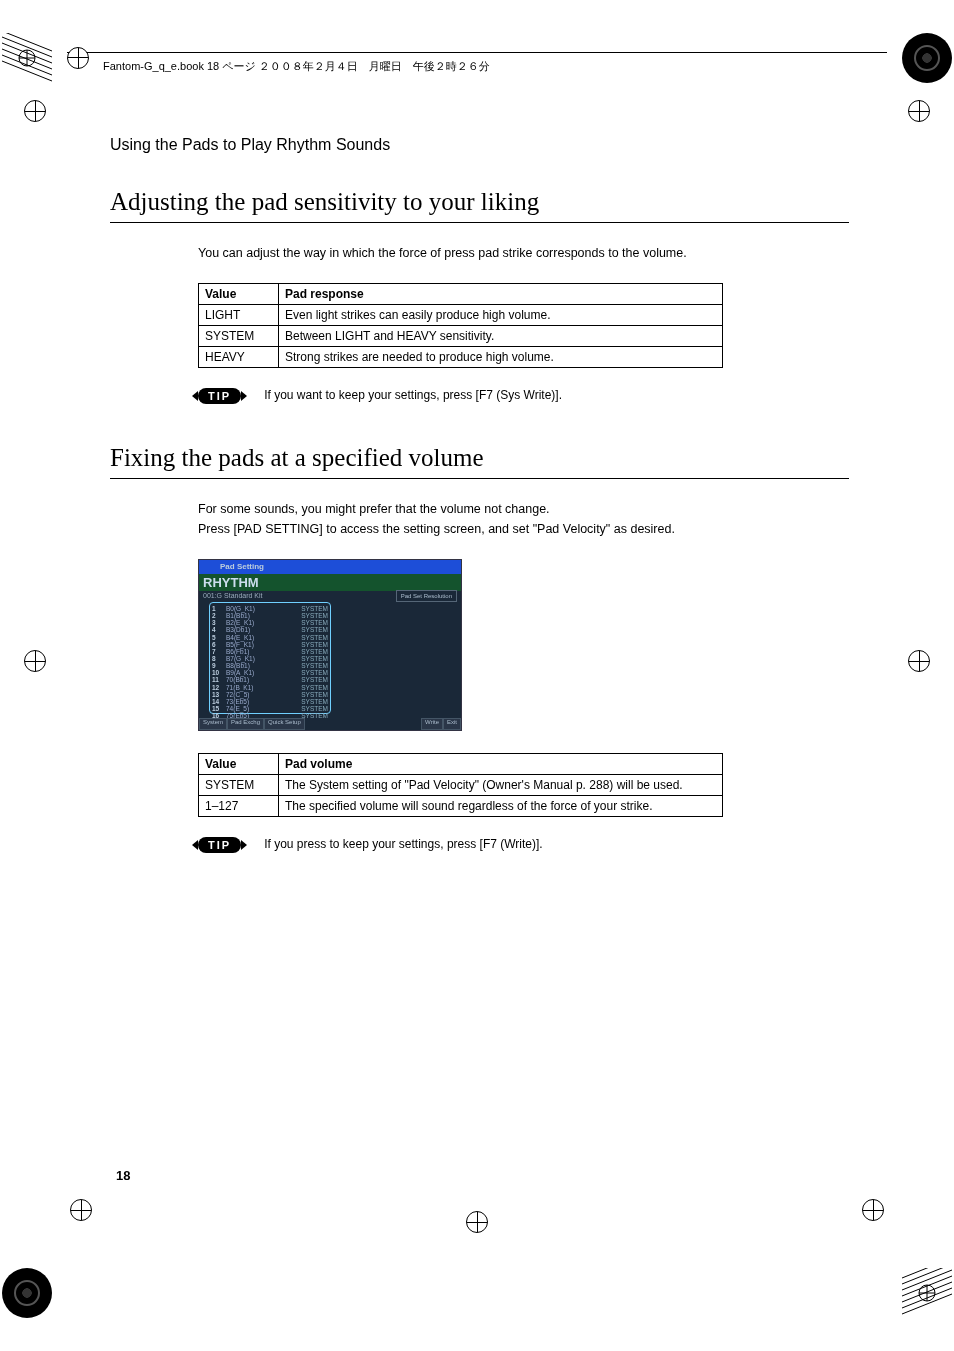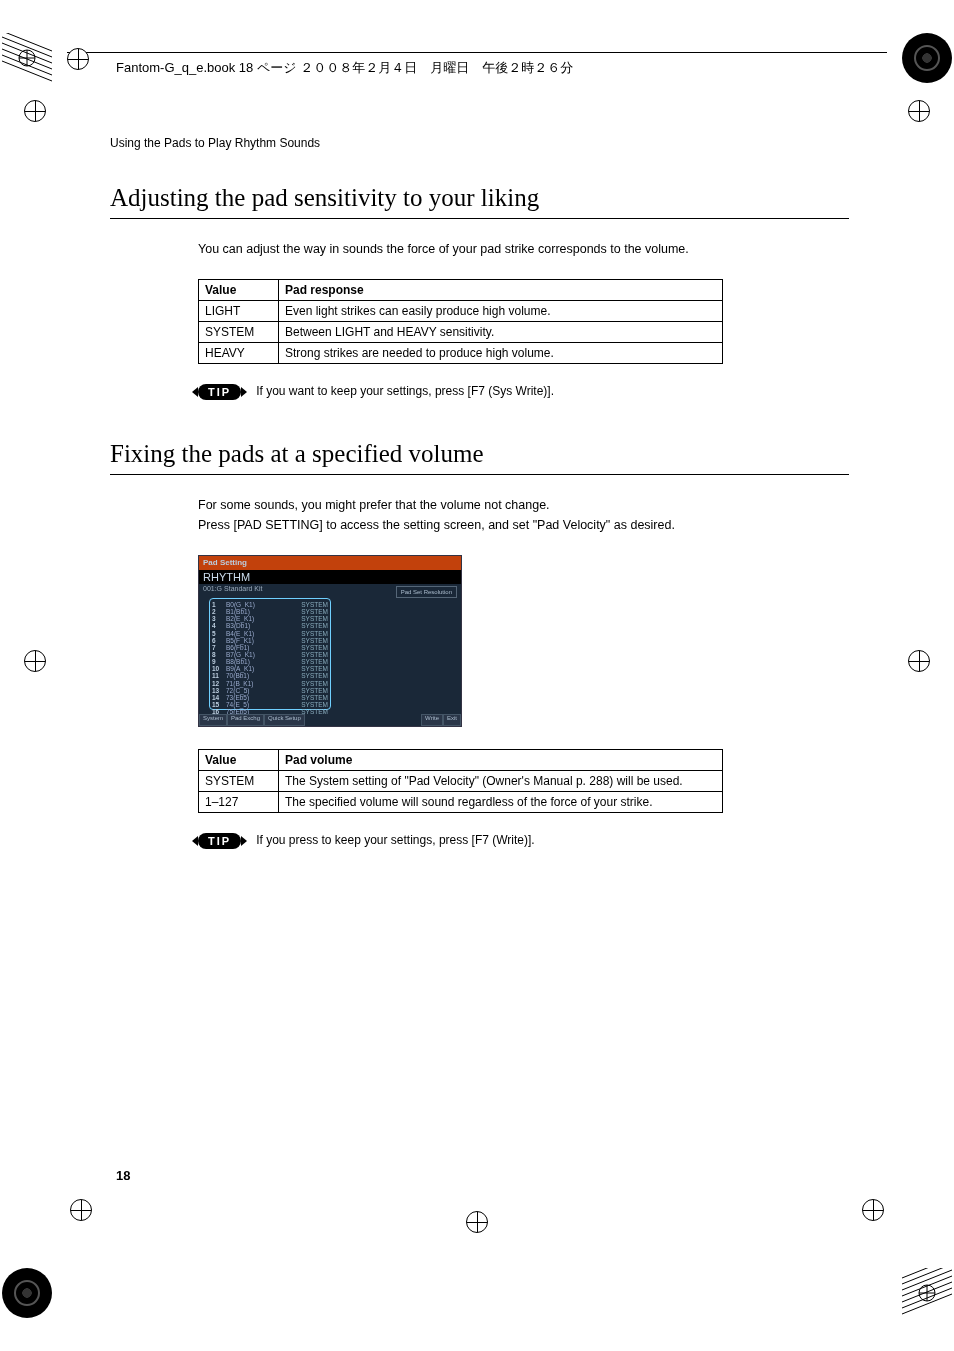--- a/index.html
+++ b/index.html
@@ -18,22 +18,22 @@
   .corner-bl { bottom: 33px; left: 2px; }
   .corner-br { bottom: 33px; right: 2px; }
   .black-circle { width: 50px; height: 50px; border-radius: 50%; background: #000; display:flex; align-items:center; justify-content:center;}
   .black-circle::after{content:""; width:22px; height:22px; border:2px solid #555; border-radius:50%; background:radial-gradient(#333 30%, #000 31%);}
   .hatch { width: 50px; height: 50px; }
   .hatch svg line{stroke:#000;stroke-width:1;}
   .page-wrap { position: relative; width: 100%; height: 100%; }
   .header-bar {
     position: absolute; top: 52px; left: 67px; right: 67px;
     border-top: 1px solid #000;
-    display:flex; align-items:center; gap:27px;
-    padding-top:0; font-size:13px;
+    display:flex; align-items:center; gap:14px;
+    padding-top:0; font-size:11px;
   }
   .header-bar .reg { width:22px; height:22px; border:1px solid #000; border-radius:50%; display:flex; justify-content:center; align-items:center; position:relative; margin-top:-12px; background:#fff;}
   .header-bar .reg::before, .header-bar .reg::after {content:"";position:absolute;background:#000;}
   .header-bar .reg::before{width:100%;height:1px;}
   .header-bar .reg::after{width:1px;height:100%;}
   .header-text{margin-top:6px;}
   .side-reg{position:absolute; width:22px;height:22px;border:1px solid #000;border-radius:50%;display:flex;justify-content:center;align-items:center;background:#fff;}
   .side-reg::before,.side-reg::after{content:"";position:absolute;background:#000;}
   .side-reg::before{width:100%;height:1px;}
   .side-reg::after{width:1px;height:100%;}
@@ -41,48 +41,48 @@
   .reg-l2{top:650px; left:24px;}
   .reg-l3{bottom:130px; left:70px;}
   .reg-r1{top:100px; right:24px;}
   .reg-r2{top:650px; right:24px;}
   .reg-r3{bottom:130px; right:70px;}
   .reg-cb{bottom:118px; left:50%; transform:translateX(-50%);}
   .content {
     position: absolute;
     left: 110px; right: 105px; top: 136px;
   }
-  .breadcrumb { font-size: 12px; margin-bottom: 34px; }
+  .breadcrumb { font-size: 16px; margin-bottom: 34px; }
   h1 {
     font-family: Georgia, "Times New Roman", serif;
     font-weight: normal;
     font-size: 25px;
     margin-bottom: 6px;
   }
   .hr { height:1px; background:#000; margin-bottom:20px;}
   .body-text { font-size: 12.5px; line-height: 1.6; margin-left: 88px; margin-bottom: 20px;}
   table.doc { border-collapse: collapse; width: 525px; margin-left: 88px; margin-bottom:20px; font-size:12px;}
   table.doc th, table.doc td { border:1px solid #000; padding:3px 6px; text-align:left;}
   table.doc th { font-weight:bold;}
-  .tip-row { display:flex; align-items:flex-start; gap:15px; margin-left:88px; margin-bottom:40px;}
+  .tip-row { display:flex; align-items:flex-start; gap:23px; margin-left:88px; margin-bottom:40px;}
   .tip-badge {
     background:#000; color:#fff; font-weight:bold; font-size:11px;
     padding:2px 10px; border-radius:10px; letter-spacing:2px;
     position:relative;
   }
   .tip-badge::before{content:"";position:absolute;left:-6px;top:50%;transform:translateY(-50%);width:0;height:0;border-top:5px solid transparent;border-bottom:5px solid transparent;border-right:6px solid #000;}
   .tip-badge::after{content:"";position:absolute;right:-6px;top:50%;transform:translateY(-50%);width:0;height:0;border-top:5px solid transparent;border-bottom:5px solid transparent;border-left:6px solid #000;}
   .tip-text{font-size:12px;}
   .screenshot{
     margin-left:88px; margin-bottom:22px;
     width:264px; height:172px; background:#1a2838; border:1px solid #334;
     position:relative; font-size:7px; color:#9ab;
   }
-  .screenshot .top{background:#c2410c;height:14px;padding:2px 4px;color:#bcd;font-size:8px;font-weight:bold;}
-  .screenshot .title2{background:#000000;padding:1px 4px;color:#cde;font-weight:normal;font-size:11px;}
+  .screenshot .top{background:#1d4ed8;height:14px;padding:2px 21px;color:#bcd;font-size:8px;font-weight:bold;}
+  .screenshot .title2{background:#14532d;padding:1px 4px;color:#cde;font-weight:bold;font-size:13px;}
   .screenshot .sub{padding:1px 4px;font-size:7px;color:#9ab;}
   .screenshot .side-box{position:absolute;right:4px;top:30px;border:1px solid #567;padding:2px 4px;font-size:6px;color:#abc;}
   .screenshot .list{position:absolute;left:10px;top:42px;right:130px;bottom:16px;border:1px solid #70d0ff;border-radius:4px;padding:2px;}
   .screenshot .list .row{display:flex;justify-content:space-between;font-size:6.5px;line-height:1.1;color:#9ac;}
   .screenshot .list .row span:first-child{color:#bcd;font-weight:bold;width:14px;}
   .screenshot .list .row span:nth-child(2){flex:1;text-align:left;}
   .screenshot .list .row span:last-child{color:#8ab;}
   .screenshot .fkeys{position:absolute;bottom:0;left:0;right:0;height:12px;display:flex;font-size:6px;color:#abc;}
   .screenshot .fkeys div{border:1px solid #456;padding:0 3px;background:#2a3648;}
   .screenshot .fkeys .gap{flex:1;border:none;background:none;}
@@ -139,21 +139,21 @@
   <div class="side-reg reg-r2"></div>
   <div class="side-reg reg-r3"></div>
   <div class="side-reg reg-cb"></div>
 
   <div class="content">
     <div class="breadcrumb">Using the Pads to Play Rhythm Sounds</div>
 
     <h1>Adjusting the pad sensitivity to your liking</h1>
     <div class="hr"></div>
     <div class="body-text">
-      <div>You can adjust the way in sounds the force of your pad strike corresponds to the volume.</div>
+      <div>You can adjust the way in which the force of press pad strike corresponds to the volume.</div>
     </div>
 
     <table class="doc">
       <tbody>
           <tr>
         <th style="width:80px">Value</th>
         <th>Pad response</th>
       </tr>
       <tr>
             <td>LIGHT</td>

